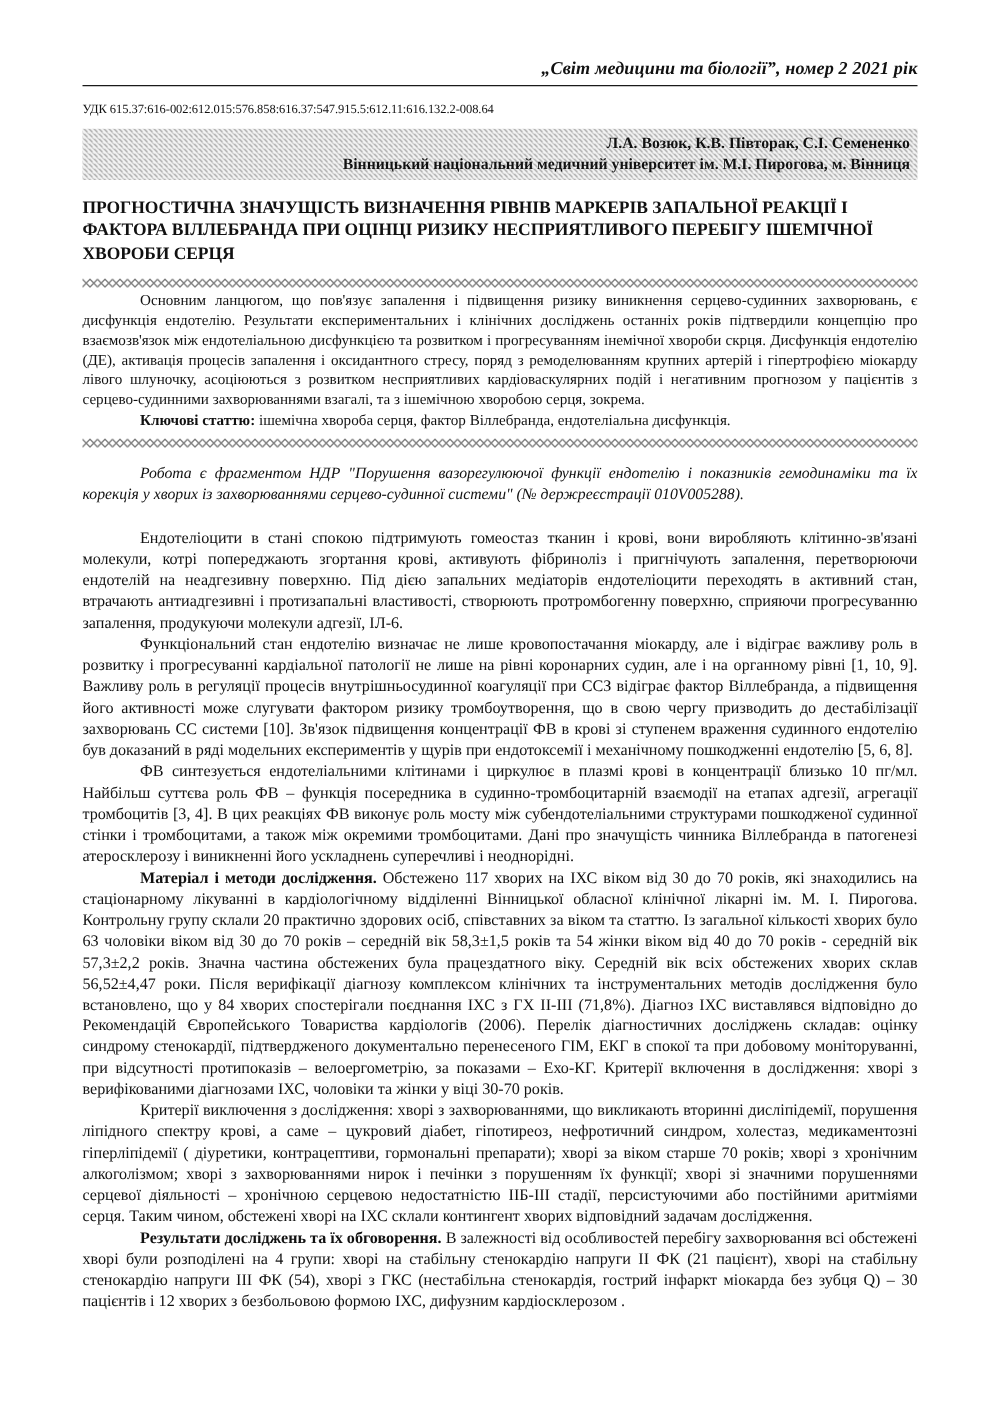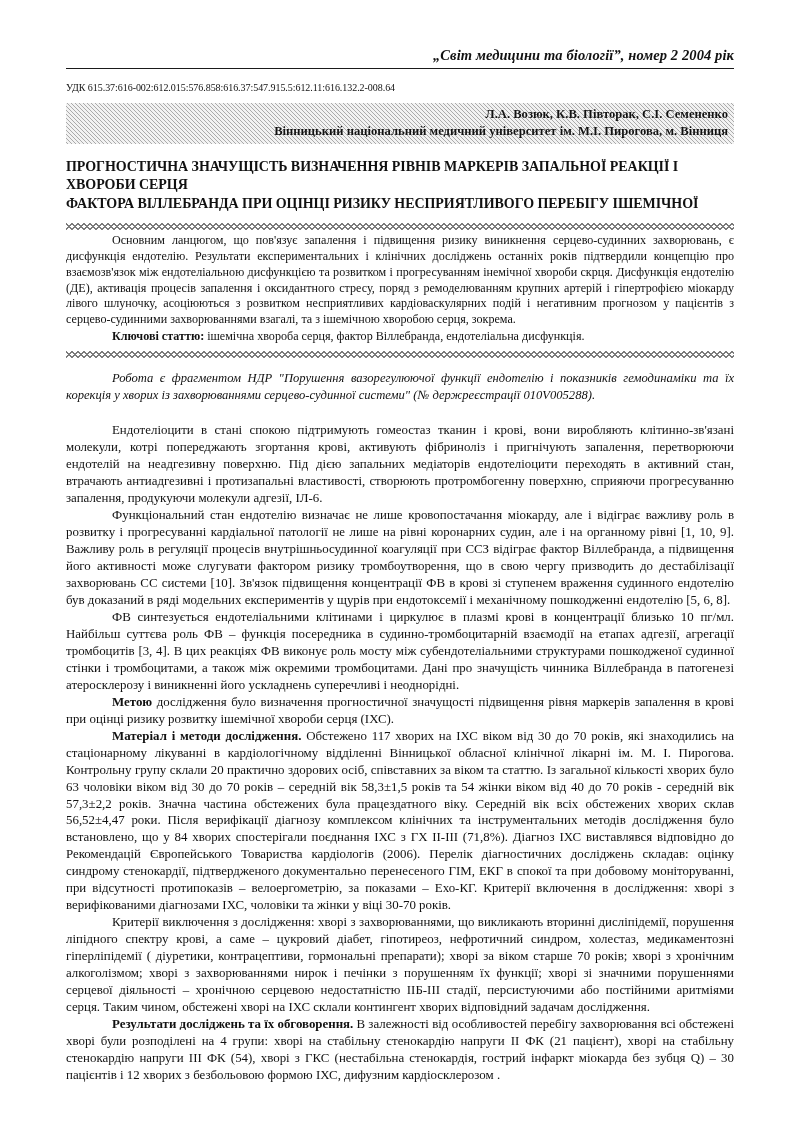--- a/index.html
+++ b/index.html
@@ -146,52 +146,51 @@
     display: inline-block;
     margin-left: 600px;
   }
 </style>
 </head>
 <body>
 
 <div class="page">
   <div class="page-inner">
 
-    <div class="runhead">„Світ медицини та біології”, номер 2 2004 рік</div>
+    <div class="runhead">„Світ медицини та біології”, номер 2 2021 рік</div>
     <div class="runhead-rule"></div>
 
     <div class="udc">УДК 615.37:616-002:612.015:576.858:616.37:547.915.5:612.11:616.132.2-008.64</div>
 
     <div class="authors-band">
       <div class="line">Л.А. Возюк, К.В. Півторак, С.І. Семененко</div>
       <div class="line">Вінницький національний медичний університет ім. М.І. Пирогова, м. Вінниця</div>
     </div>
 
     <div class="doc-title">
       <div>ПРОГНОСТИЧНА ЗНАЧУЩІСТЬ ВИЗНАЧЕННЯ РІВНІВ МАРКЕРІВ ЗАПАЛЬНОЇ РЕАКЦІЇ І</div>
+      <div>ФАКТОРА ВІЛЛЕБРАНДА ПРИ ОЦІНЦІ РИЗИКУ НЕСПРИЯТЛИВОГО ПЕРЕБІГУ ІШЕМІЧНОЇ</div>
       <div>ХВОРОБИ СЕРЦЯ</div>
-      <div>ФАКТОРА ВІЛЛЕБРАНДА ПРИ ОЦІНЦІ РИЗИКУ НЕСПРИЯТЛИВОГО ПЕРЕБІГУ ІШЕМІЧНОЇ</div>
     </div>
 
     <div class="zigzag"></div>
 
     <div class="abstract">
       <p>Основним ланцюгом, що пов'язує запалення і підвищення ризику виникнення серцево-судинних захворювань, є дисфункція ендотелію. Результати експериментальних і клінічних досліджень останніх років підтвердили концепцію про взаємозв'язок між ендотеліальною дисфункцією та розвитком  і прогресуванням інемічної хвороби скрця. Дисфункція ендотелію (ДЕ), активація процесів запалення і оксидантного стресу, поряд з ремоделюванням крупних артерій і гіпертрофією міокарду лівого шлуночку, асоціюються з розвитком несприятливих кардіоваскулярних подій і негативним прогнозом у пацієнтів з серцево-судинними захворюваннями взагалі, та з ішемічною хворобою серця, зокрема.</p>
       <p class="keywords"><b>Ключові статтю:</b><span> ішемічна хвороба серця, фактор Віллебранда, ендотеліальна дисфункція.</span></p>
     </div>
 
     <div class="zigzag tight"></div>
 
     <p class="grant-note">Робота є фрагментом НДР "Порушення вазорегулюючої функції ендотелію і показників гемодинаміки та їх корекція у хворих із захворюваннями серцево-судинної системи" (№ держреєстрації 010V005288).</p>
 
     <div class="body-text">
       <p><b></b><span>Ендотеліоцити в стані спокою підтримують гомеостаз тканин і крові, вони виробляють клітинно-зв'язані молекули, котрі попереджають згортання крові, активують фібриноліз і пригнічують запалення, перетворюючи ендотелій на неадгезивну поверхню. Під дією запальних медіаторів ендотеліоцити переходять в активний стан, втрачають антиадгезивні і протизапальні властивості, створюють протромбогенну поверхню, сприяючи прогресуванню запалення, продукуючи молекули адгезії, ІЛ-6.</span></p>
       <p><b></b><span>Функціональний стан ендотелію  визначає не лише кровопостачання міокарду, але і відіграє важливу роль в розвитку і прогресуванні кардіальної патології не лише на рівні коронарних судин, але і на органному рівні [1, 10, 9]. Важливу роль в регуляції процесів внутрішньосудинної коагуляції при ССЗ відіграє фактор Віллебранда, а підвищення його активності може слугувати фактором ризику тромбоутворення, що в свою чергу призводить до дестабілізації захворювань СС системи [10].  Зв'язок підвищення концентрації ФВ в крові зі ступенем враження судинного ендотелію був доказаний в ряді модельних експериментів у щурів при ендотоксемії і механічному пошкодженні ендотелію [5, 6, 8].</span></p>
       <p><b></b><span>ФВ синтезується ендотеліальними клітинами і циркулює в плазмі крові в концентрації близько 10 пг/мл. Найбільш суттєва роль ФВ – функція посередника в судинно-тромбоцитарній взаємодії на етапах адгезії, агрегації тромбоцитів [3, 4]. В цих реакціях ФВ виконує роль мосту між субендотеліальними структурами пошкодженої судинної стінки і тромбоцитами, а також між окремими тромбоцитами. Дані  про значущість чинника Віллебранда в патогенезі атеросклерозу і виникненні його ускладнень суперечливі  і неоднорідні.</span></p>
-      <p><b>Метою</b><span> дослідження було визначення прогностичної значущості підвищення рівня  маркерів запалення в крові при оцінці ризику розвитку ішемічної хвороби серця (ІХС).</span></p>
       <p><b>Матеріал і методи дослідження.</b><span> Обстежено 117 хворих на ІХС віком від 30 до 70 років, які знаходились на стаціонарному лікуванні в кардіологічному відділенні Вінницької обласної клінічної лікарні ім. М. І. Пирогова. Контрольну групу склали 20 практично здорових осіб, співставних за віком та статтю. Із загальної кількості хворих було 63 чоловіки віком від 30 до 70 років – середній вік 58,3±1,5 років та 54 жінки віком від 40 до 70 років - середній вік 57,3±2,2 років. Значна частина обстежених була працездатного віку. Середній вік всіх обстежених хворих склав 56,52±4,47 роки. Після верифікації діагнозу комплексом клінічних та інструментальних методів дослідження було встановлено, що у 84 хворих спостерігали поєднання  ІХС з ГХ ІІ-ІІІ (71,8%).  Діагноз ІХС виставлявся відповідно до Рекомендацій Європейського Товариства кардіологів (2006). Перелік діагностичних досліджень складав: оцінку синдрому стенокардії, підтвердженого документально перенесеного ГІМ, ЕКГ в спокої та при добовому моніторуванні, при відсутності протипоказів – велоергометрію, за показами – Ехо-КГ. Критерії включення в дослідження: хворі з верифікованими діагнозами ІХС, чоловіки та жінки у віці 30-70 років.</span></p>
       <p><b></b><span>Критерії виключення з дослідження: хворі з захворюваннями, що викликають вторинні дисліпідемії, порушення ліпідного спектру крові, а саме – цукровий діабет, гіпотиреоз, нефротичний синдром, холестаз, медикаментозні гіперліпідемії ( діуретики, контрацептиви, гормональні препарати); хворі за віком старше 70 років; хворі з хронічним алкоголізмом; хворі з захворюваннями нирок і печінки з порушенням їх функції; хворі зі значними порушеннями серцевої діяльності – хронічною серцевою недостатністю ІІБ-ІІІ стадії, персистуючими або постійними аритміями серця. Таким чином, обстежені хворі на ІХС склали контингент хворих відповідний задачам дослідження.</span></p>
       <p><b>Результати досліджень та їх обговорення.</b><span> В залежності від особливостей перебігу захворювання всі обстежені хворі були розподілені на 4 групи: хворі  на стабільну стенокардію напруги  ІІ ФК (21 пацієнт),  хворі на стабільну стенокардію напруги ІІІ ФК (54),  хворі  з ГКС (нестабільна стенокардія, гострий інфаркт міокарда без зубця Q) – 30 пацієнтів і 12 хворих з безбольовою формою ІХС, дифузним кардіосклерозом   .</span></p>
     </div>
 
   </div>
 
 </div>
 
 </body></html>

